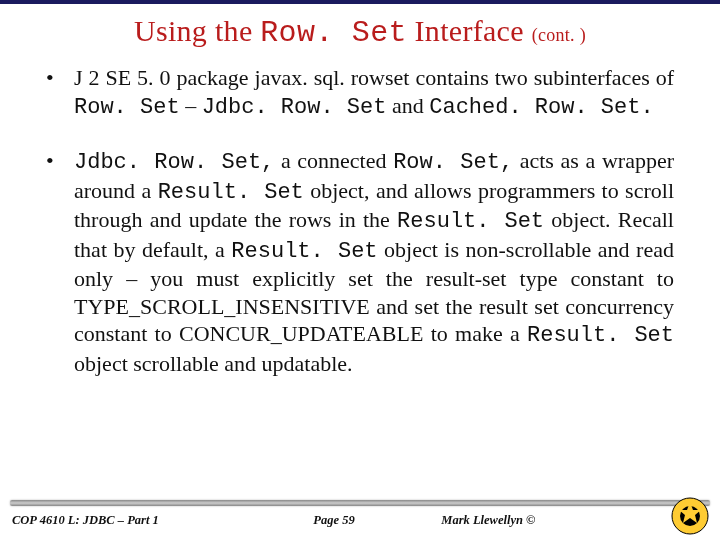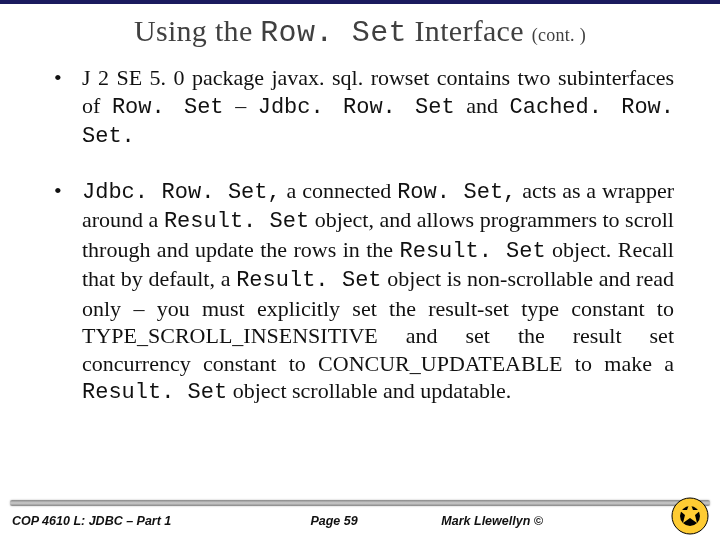--- a/index.html
+++ b/index.html
@@ -15,38 +15,37 @@
     width: 720px;
     height: 540px;
     box-sizing: border-box;
     position: relative;
     background: #ffffff;
     border-top: 4px solid #1a1a5e;
   }
   .title {
     text-align: center;
     font-size: 30px;
-    color: #404040;
+    color: #b91c1c;
     margin: 10px 40px 14px 40px;
     font-weight: normal;
     letter-spacing: 0.3px;
   }
   .title .mono {
     font-family: "Courier New", Courier, monospace;
     font-size: 30px;
   }
   .title .cont {
     font-size: 18px;
   }
   .body {
     padding: 0 46px 0 46px;
     font-size: 22px;
     color: #111;
     line-height: 1.25;
-    margin-left: 8px;
   }
   ul.bullets {
     list-style: none;
     padding: 0;
     margin: 0;
   }
   ul.bullets > li {
     position: relative;
     padding-left: 28px;
     margin-bottom: 26px;
@@ -66,21 +65,21 @@
   .footer {
     position: absolute;
     bottom: 6px;
     left: 0;
     width: 720px;
     box-sizing: border-box;
     padding: 6px 12px 6px 12px;
     display: flex;
     align-items: center;
     justify-content: space-between;
-    font-family: Liberation Sans, sans-serif;
+    font-family: Liberation Serif, serif;
     font-size: 12.5px;
     font-weight: bold;
     font-style: italic;
     color: #111;
   }
   .footer .seg {
     flex: 1;
   }
   .footer .center {
     text-align: center;

